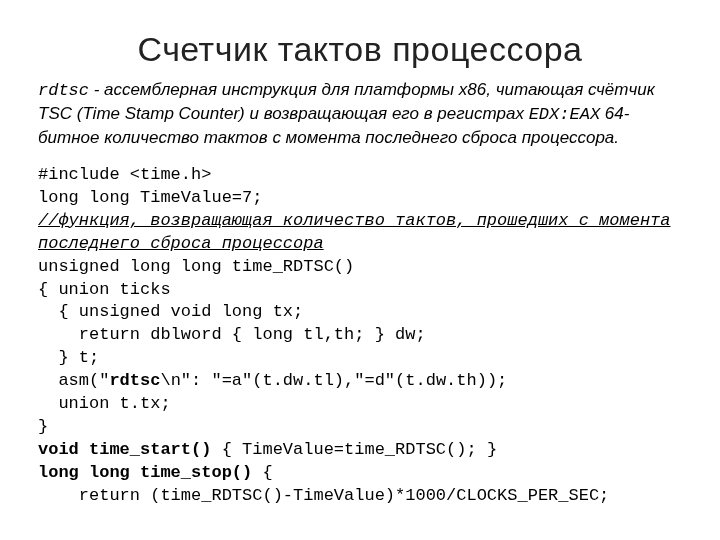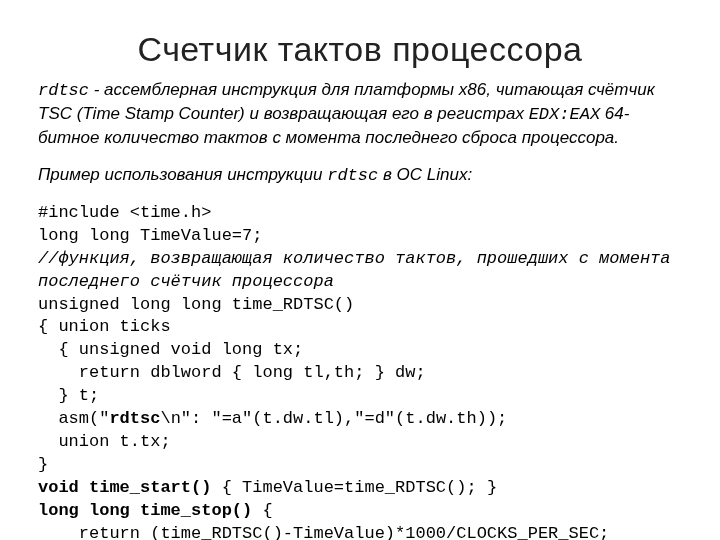--- a/index.html
+++ b/index.html
@@ -35,44 +35,41 @@
     font-family: "Courier New", Courier, monospace;
   }
   .code {
     font-family: "Courier New", Courier, monospace;
     font-size: 17px;
     line-height: 1.35;
     white-space: pre;
     margin-top: 6px;
   }
   .code .kw { font-weight: 700; }
-  .code .em { font-style: italic; }
+  .code .em { font-style: italic; text-decoration: underline; }
   .para {
     margin-bottom: 14px;
     font-style: italic;
   }
 </style>
 </head>
 <body>
 
 <div class="slide">
   <div class="title">Счетчик тактов процессора</div>
 
   <div class="body">
     <div class="para">
       <span class="mono">rdtsc</span><span> - ассемблерная инструкция для платформы x86, читающая счётчик TSC (Time Stamp Counter) и возвращающая его в регистрах </span><span class="mono">EDX:EAX</span><span> 64-битное количество тактов с момента последнего сброса процессора.</span>
     </div>
-    <div class="para">
-      <span>Пример использования инструкции </span><span class="mono">rdtsc</span><span> в ОС Linux:</span>
-    </div>
 
     <div class="code"><span>#include &lt;time.h&gt;</span>
 <span>long long TimeValue=7;</span>
 <span class="em">//функция, возвращающая количество тактов, прошедших с момента</span>
-<span class="em">последнего счётчик процессора</span>
+<span class="em">последнего сброса процессора</span>
 <span>unsigned long long time_RDTSC()</span>
 <span>{ union ticks</span>
 <span>  { unsigned void long tx;</span>
 <span>    return dblword { long tl,th; } dw;</span>
 <span>  } t;</span>
 <span>  asm("</span><span class="kw">rdtsc</span><span>\n": "=a"(t.dw.tl),"=d"(t.dw.th));</span>
 <span>  union t.tx;</span>
 <span>}</span>
 <span class="kw">void time_start()</span><span> { TimeValue=time_RDTSC(); }</span>
 <span class="kw">long long time_stop()</span><span> {</span>

